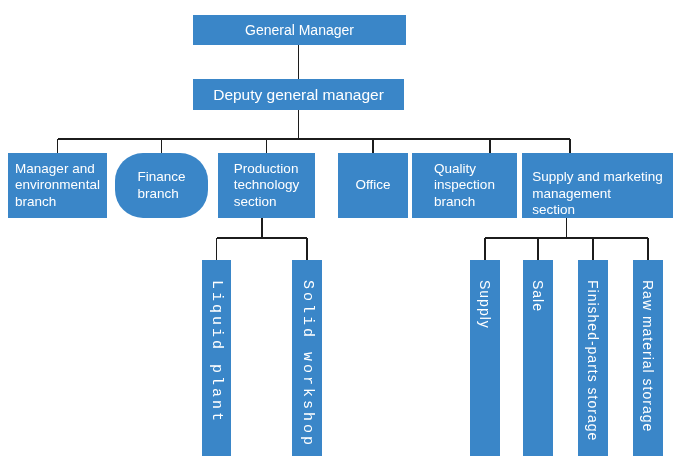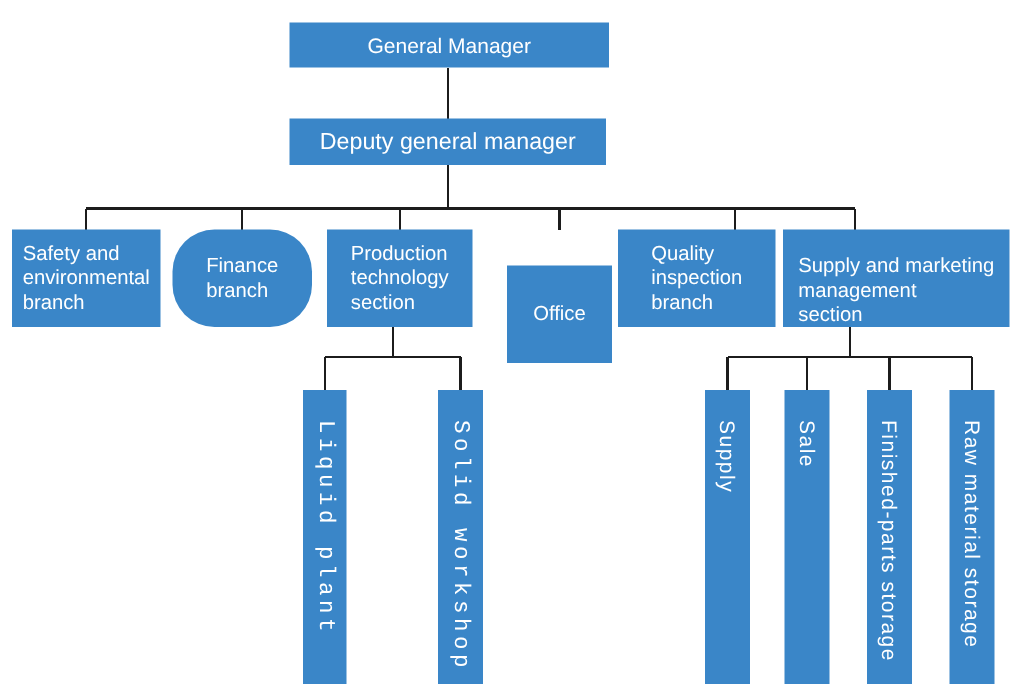--- a/index.html
+++ b/index.html
@@ -54,21 +54,21 @@
     font-size: 13.5px;
     line-height: 1.2;
   }
   .branch .lbl {
     white-space: pre-line;
     text-align: left;
   }
   #b1 { left: 8px;   width: 99px;  }
   #b2 { left: 115px; width: 93px; border-radius: 28px;  }
   #b3 { left: 218px; width: 97px;  }
-  #b4 { left: 338px; width: 70px; margin-top: 24px;  }
+  #b4 { left: 338px; width: 70px;  }
   #b5 { left: 412px; width: 105px; }
   #b6 { left: 522px; width: 151px; align-items: flex-end; }
   
   .vert {
     top: 260px;
     height: 196px;
     justify-content: center;
     align-items: flex-start;
     padding-top: 20px;
   }
@@ -128,21 +128,21 @@
 
   <div class="node title" id="deputy">
     <span class="lbl">Deputy general manager</span>
   </div>
 
   <div class="node title" id="gm">
     <span class="lbl">General Manager</span>
   </div>
 
   <div class="node branch" id="b1">
-    <span class="lbl">Safety and
+    <span class="lbl">Manager and
 environmental
 branch</span>
   </div>
 
   <div class="node branch" id="b2">
     <span class="lbl">Finance
 branch</span>
   </div>
 
   <div class="node branch" id="b3">

